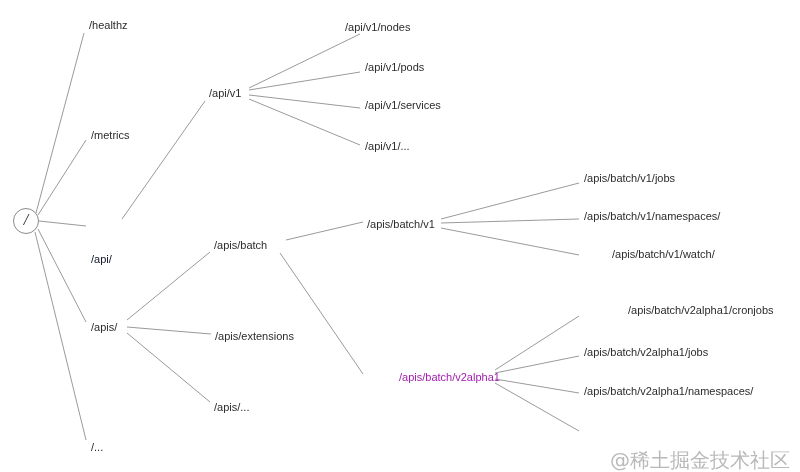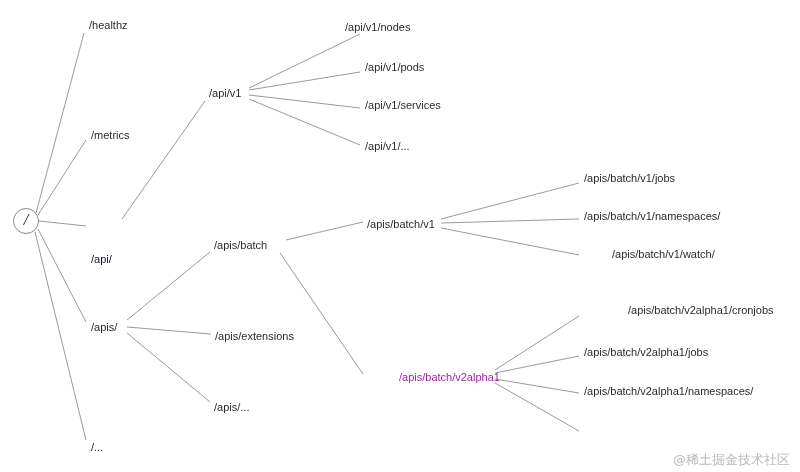--- a/index.html
+++ b/index.html
@@ -50,21 +50,21 @@
     font-size: 16px;
     line-height: 16px;
     color: #1a1a1a;
     transform: translateY(-1px);
   }
   .watermark {
     position: absolute;
     right: 10px;
     bottom: 4px;
     font-family: "DejaVu Sans", sans-serif;
-    font-size: 13px;
+    font-size: 20px;
     line-height: 16px;
     color: #b9b9b9;
     white-space: nowrap;
   }
 </style>
 </head>
 <body>
 
 <div id="stage">
 

